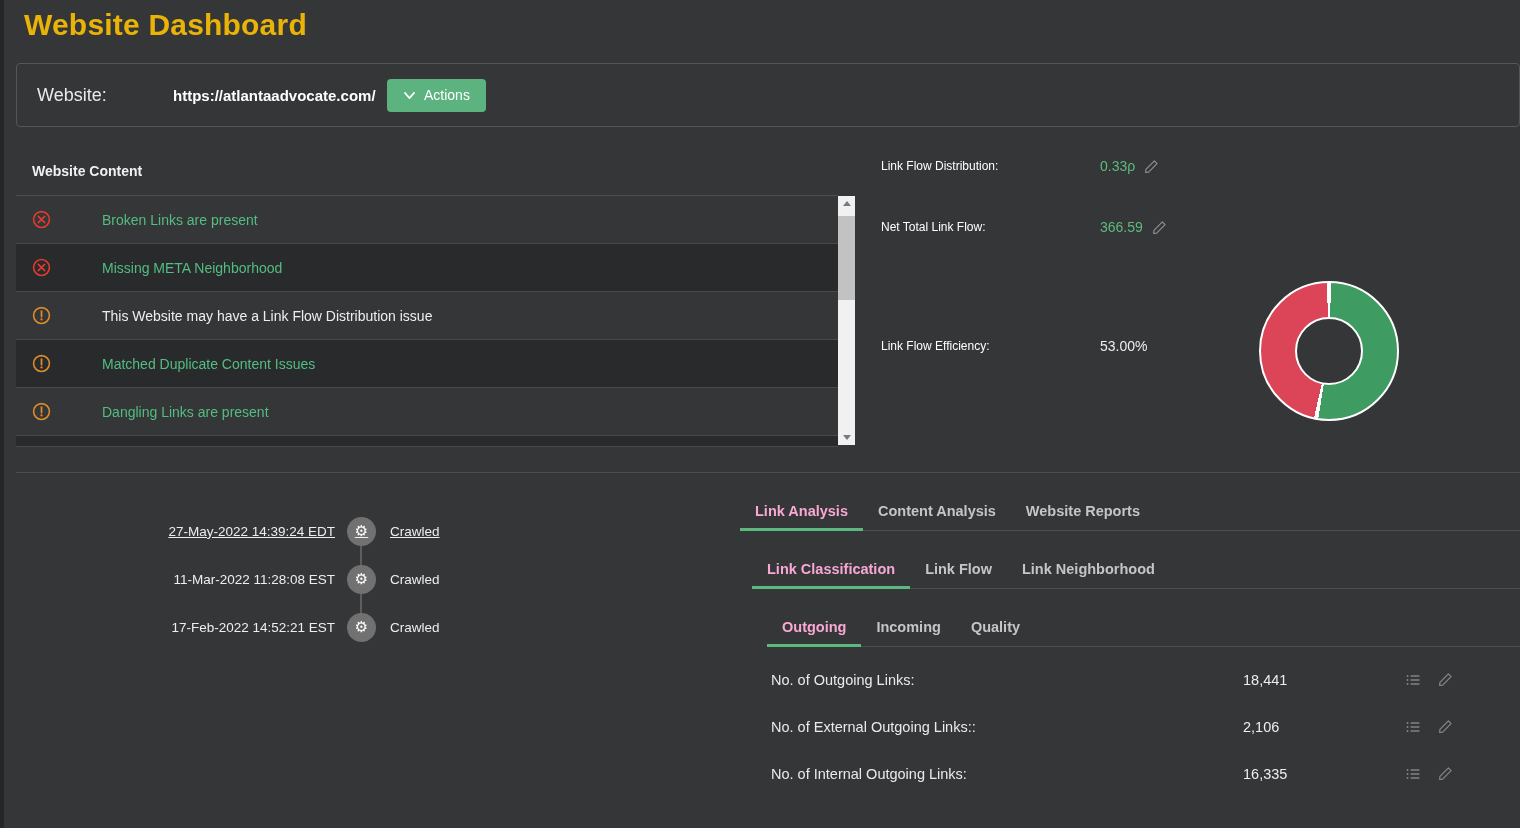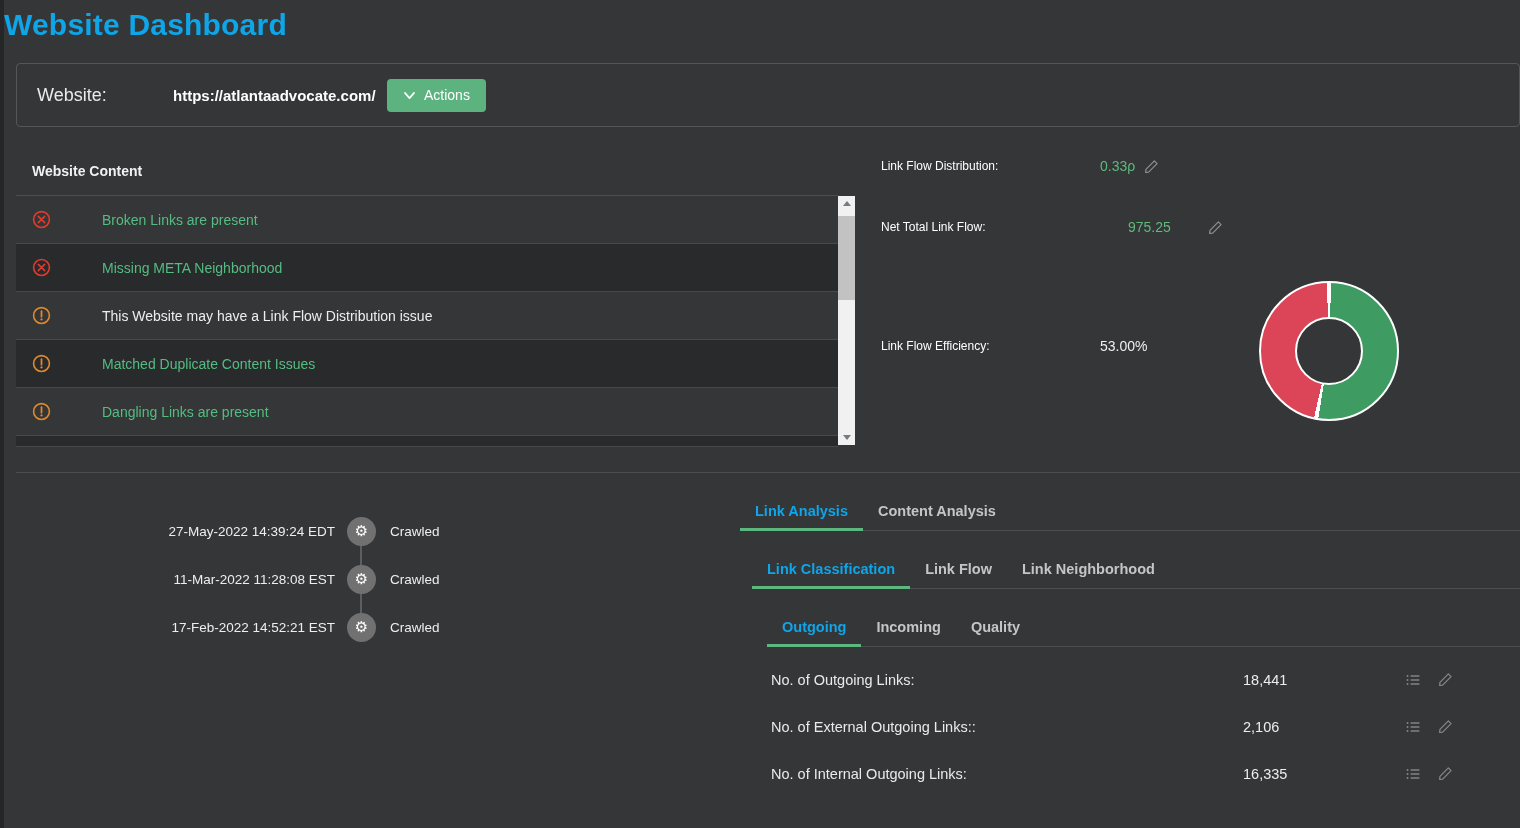--- a/index.html
+++ b/index.html
@@ -6,22 +6,22 @@
   html,body { background:#343637; }
   .app {
     position:relative; width:1520px; height:828px; overflow:hidden;
     background:#343637; color:#eceeef;
     font-family:"Liberation Sans","DejaVu Sans",sans-serif;
   }
   .left-edge { position:absolute; left:0; top:0; width:4px; height:100%; background:#242628; }
 
   
   .page-title {
-    position:absolute; left:4px; top:8px;
-    font-size:30px; font-weight:600; color:#0ea5e9; letter-spacing:.2px;
+    position:absolute; left:24px; top:8px;
+    font-size:30px; font-weight:600; color:#eab308; letter-spacing:.2px;
   }
   .website-bar {
     position:absolute; left:16px; right:0; top:63px; height:64px;
     border:1px solid #54575a; border-radius:4px;
     display:flex; align-items:center;
   }
   .website-label { position:absolute; left:20px; font-size:18px; color:#e8eaeb; }
   .website-url  { position:absolute; left:156px; font-size:15px; font-weight:700; color:#ffffff; cursor:pointer; }
   .actions-btn {
     position:absolute; left:370px; height:33px; padding:0 16px;
@@ -59,61 +59,61 @@
   .tri-down { width:0; height:0; border-left:4px solid transparent; border-right:4px solid transparent; border-top:5px solid #7a7a7a; }
   .vscroll-thumb { position:absolute; left:0; top:20px; width:17px; height:84px; background:#c2c2c2; cursor:grab; }
 
   
   .metric-row { position:absolute; left:881px; display:flex; align-items:center; height:20px; }
   .metric-row .m-label { width:219px; font-size:12px; color:#ffffff; }
   .metric-row .m-value { font-size:14px; color:#5eba7d; }
   .metric-row .m-value.white { color:#eceeef; }
   .edit-icon { margin-left:9px; color:#8d9092; cursor:pointer; display:flex; }
   .metric-lfd { top:156px; }
-  .metric-ntlf { top:217px;gap:28px; }
+  .metric-ntlf { top:217px; }
   .metric-lfe { top:336px; }
 
   
   .donut-wrap { position:absolute; left:1259px; top:281px; width:140px; height:140px; }
   .donut {
     width:140px; height:140px; border-radius:50%;
     border:2px solid #fff;
   }
   .donut-hole {
     position:absolute; left:36px; top:36px; width:68px; height:68px;
     background:#343637; border:2px solid #fff; border-radius:50%;
   }
 
   
   .main-divider { position:absolute; left:16px; right:0; top:472px; height:1px; background:#4b4e50; }
 
   
   .crawl-timeline { position:absolute; left:140px; top:505px; width:340px; height:160px; }
   .crawl-line { position:absolute; left:220px; top:26px; width:2px; height:96px; background:#5c5e5f; }
   .crawl-row { position:absolute; left:0; width:340px; height:38px; display:flex; align-items:center; }
-  .crawl-row.r0 { top:7px; } .crawl-row.r1 { top:55px; } .crawl-row.r2 { top:103px; }
+  .crawl-row.r0 { top:7px;text-decoration:underline; } .crawl-row.r1 { top:55px; } .crawl-row.r2 { top:103px; }
   .crawl-date { width:195px; text-align:right; font-size:13.5px; color:#eceeef; }
   .gear-circle {
     margin-left:12px; width:29px; height:29px; border-radius:50%;
     background:#717171; color:#fff; display:flex; align-items:center; justify-content:center;
     font-size:15px; cursor:pointer; position:relative; z-index:2;
   }
   .crawl-status { margin-left:14px; font-size:13.5px; color:#eceeef; }
 
   
   .tabrow { position:absolute; right:0; height:38px; display:flex; align-items:stretch; border-bottom:1px solid #4c4f51; }
   .tabrow-1 { left:740px; top:493px; }
   .tabrow-2 { left:752px; top:551px; }
   .tabrow-3 { left:767px; top:609px; }
   .tab {
     display:flex; align-items:center; padding:0 15px;
     font-size:14.5px; font-weight:700; color:#c3c6c8; cursor:pointer;
     border-bottom:3px solid transparent; margin-bottom:-1px;
   }
-  .tab.active { color:#0ea5e9; border-bottom-color:#5cb87f; }
+  .tab.active { color:#f9a8d4; border-bottom-color:#5cb87f; }
 
   
   .stats { position:absolute; left:767px; right:0; top:656px; }
   .stat-row { position:relative; height:47px; }
   .stat-label { position:absolute; left:4px; top:50%; transform:translateY(-50%); font-size:14.5px; color:#e8eaeb; }
   .stat-value { position:absolute; left:476px; top:50%; transform:translateY(-50%); font-size:14.5px; color:#eceeef; }
   .stat-icons { position:absolute; left:638px; top:50%; transform:translateY(-50%); display:flex; gap:17px; }
   .icon-btn { color:#85888a; cursor:pointer; display:flex; }
 </style>
 </head>
@@ -205,21 +205,21 @@
     <span class="m-label">Link Flow Distribution:</span>
     <span class="m-value">0.33ρ</span>
     <span class="edit-icon">
       <svg width="15" height="15" viewBox="0 0 20 20">
           <path d="M13.8 2.6 L17.4 6.2 L6.2 17.4 L2.2 17.8 L2.6 13.8 Z" fill="none" stroke="currentColor" stroke-width="1.6" stroke-linejoin="round"></path>
         </svg>
     </span>
   </div>
   <div class="metric-row metric-ntlf">
     <span class="m-label">Net Total Link Flow:</span>
-    <span class="m-value">975.25</span>
+    <span class="m-value">366.59</span>
     <span class="edit-icon">
       <svg width="15" height="15" viewBox="0 0 20 20">
           <path d="M13.8 2.6 L17.4 6.2 L6.2 17.4 L2.2 17.8 L2.6 13.8 Z" fill="none" stroke="currentColor" stroke-width="1.6" stroke-linejoin="round"></path>
         </svg>
     </span>
   </div>
   <div class="metric-row metric-lfe">
     <span class="m-label">Link Flow Efficiency:</span>
     <span class="m-value white">53.00%</span>
   </div>
@@ -246,20 +246,21 @@
     <div class="crawl-row r2">
       <span class="crawl-date">17-Feb-2022 14:52:21 EST</span>
       <span class="gear-circle">⚙</span>
       <span class="crawl-status">Crawled</span>
     </div>
   </div>
 
   <div class="tabrow tabrow-1">
     <div class="tab active">Link Analysis</div>
     <div class="tab">Content Analysis</div>
+    <div class="tab">Website Reports</div>
   </div>
   <div class="tabrow tabrow-2">
     <div class="tab active">Link Classification</div>
     <div class="tab">Link Flow</div>
     <div class="tab">Link Neighborhood</div>
   </div>
   <div class="tabrow tabrow-3">
     <div class="tab active">Outgoing</div>
     <div class="tab">Incoming</div>
     <div class="tab">Quality</div>

